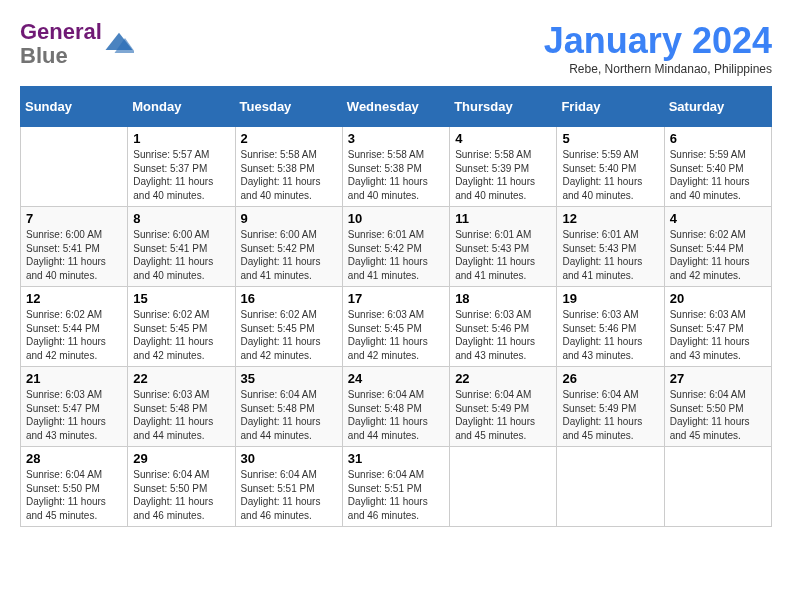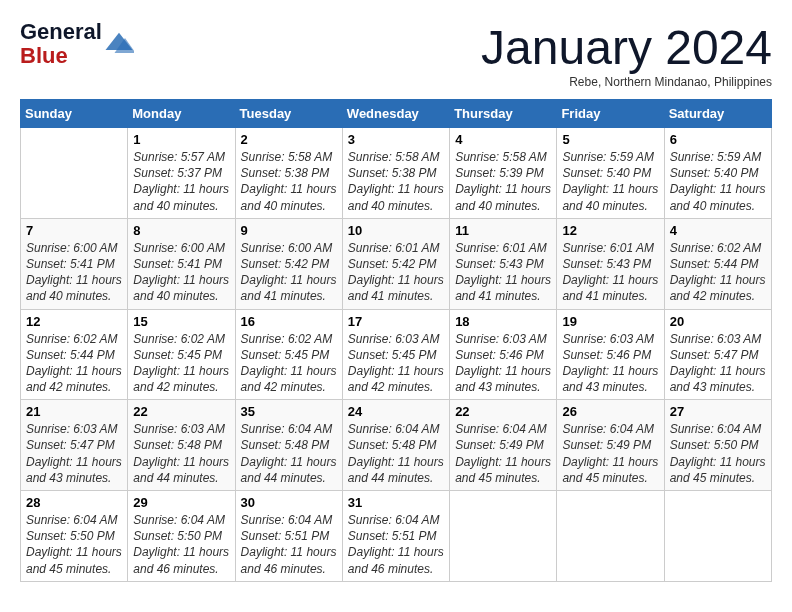--- a/index.html
+++ b/index.html
@@ -20,88 +20,87 @@
       display: flex;
       align-items: center;
     }
     .logo-text {
       font-size: 22px;
       font-weight: bold;
       color: #333;
       line-height: 1.1;
     }
     .logo-text span {
-      color: #0f172a;
+      color: #701a75;
     }
     .logo-icon {
       width: 30px;
       height: 30px;
       margin-left: 2px;
     }
     .title-area {
       text-align: right;
     }
     .month-title {
-      font-size: 48px;
-      font-weight: normal;
-      color: #0f172a;
+      font-size: 36px;
+      font-weight: bold;
+      color: #3b82f6;
     }
     .location-title {
       font-size: 12px;
       color: #333;
     }
     table {
       width: 100%;
       border-collapse: collapse;
       font-size: 11px;
     }
     thead tr th {
       background-color: #2a6db5;
       color: white;
-      padding: 6px 4px;
+      padding: 12px 4px;
       text-align: left;
       font-size: 13px;
       font-weight: bold;
       border: 1px solid #2a6db5;
     }
     tbody tr td {
       border: 1px solid #ccc;
       padding: 4px 5px;
       vertical-align: top;
       width: calc(100% / 7);
       height: 80px;
     }
     .day-number {
       font-weight: bold;
       font-size: 13px;
       display: block;
       margin-bottom: 2px;
     }
     .day-info {
-      font-size: 12px;
+      font-size: 10px;
       color: #333;
       line-height: 1.35;
-      font-style: italic;
     }
     tbody tr:nth-child(even) td {
       background-color: #f9f9f9;
     }
     td.empty {
       background: #fff;
     }
   </style>
 </head>
 <body>
 
 <div class="header">
   <div class="logo">
     <div>
       <div style="display:flex;align-items:center;">
         <div class="logo-text">
-          <span>General</span><br><span style="color:#b91c1c;">Blue</span>
+          <span>General</span><br><span style="color:#737373;">Blue</span>
         </div>
         <svg class="logo-icon" viewBox="0 0 40 40" width="40" height="40">
           <polygon points="20,5 38,28 2,28" fill="#2a6db5" opacity="0.85"></polygon>
           <polygon points="28,12 42,32 14,32" fill="#2a6db5" opacity="0.6"></polygon>
         </svg>
       </div>
     </div>
   </div>
   <div class="title-area">
     <div class="month-title">January 2024</div>

